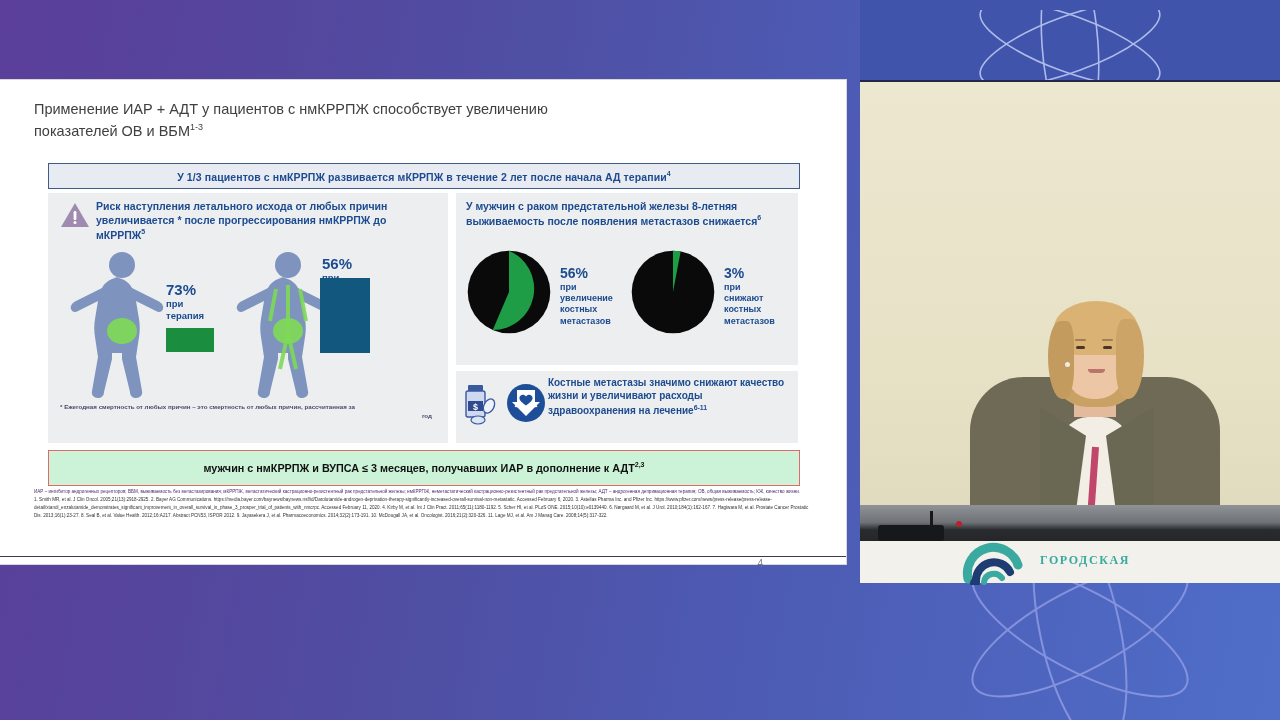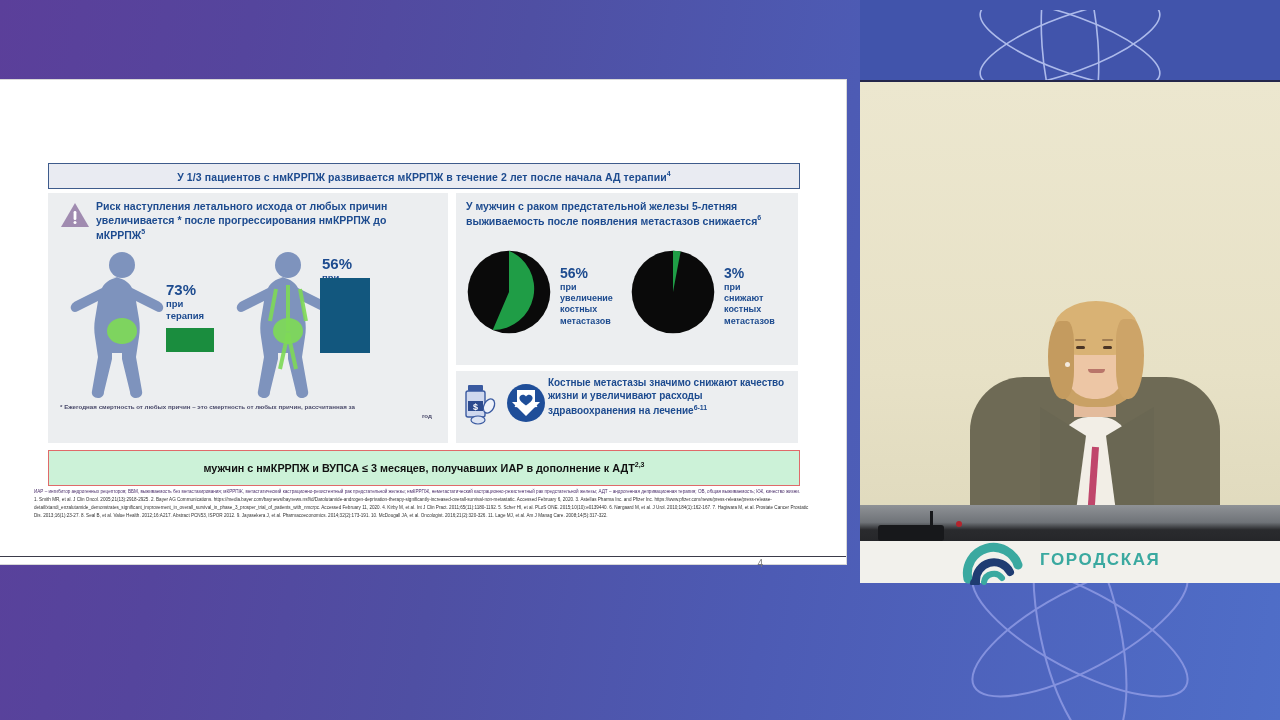--- a/index.html
+++ b/index.html
@@ -88,21 +88,21 @@
   .earring{position:absolute;left:95px;bottom:200px;width:5px;height:5px;border-radius:50%;background:#f3eade;}
 
   
   .logobar{
     position:absolute;left:860px;top:541px;width:420px;height:42px;
     background:#f2f1ec;
   }
   .logo-wrap{position:absolute;left:960px;top:532px;width:320px;height:56px;display:flex;align-items:center;gap:14px;}
   .logo-mark{position:relative;width:66px;height:50px;flex:none;}
   .logo-text{
-    color:#3aa9a0;font-size:17px;font-weight:bold;letter-spacing:1.6px;
+    color:#3aa9a0;font-size:12px;font-weight:bold;letter-spacing:1.6px;font-family:Liberation Serif, serif;
   }
 
   
   .atom-big{position:absolute;left:930px;top:560px;}
 
   
   .siteurl{
     position:absolute;left:68px;top:628px;
     color:#ffffff;font-size:31px;font-weight:bold;letter-spacing:0.2px;
   }
@@ -222,20 +222,24 @@
         <ellipse cx="150" cy="70" rx="120" ry="40" transform="rotate(28 150 70)"></ellipse>
         <ellipse cx="150" cy="70" rx="120" ry="40" transform="rotate(-28 150 70)"></ellipse>
         <ellipse cx="150" cy="70" rx="120" ry="40" transform="rotate(78 150 70)"></ellipse>
       </g>
     </svg>
   </div>
 
 
   <div class="slide">
 
+    <div class="slide-title">
+      <span>Применение ИАР + АДТ у пациентов с нмКРРПЖ способствует увеличению</span><br>
+      <span>показателей ОВ и ВБМ</span><sup>1-3</sup>
+    </div>
 
     <div class="panel">
 
       <div class="hdr-band">
         <span><span>У 1/3 пациентов с нмКРРПЖ развивается мКРРПЖ в течение 2 лет после начала АД терапии</span><sup>4</sup></span>
       </div>
 
       <div class="leftbox">
 
         <div class="warn-tri">
@@ -295,21 +299,21 @@
         <div class="lb-foot">
           <span>* Ежегодная смертность от любых причин – это смертность от любых причин, рассчитанная за</span>
           <span class="l2">год</span>
         </div>
       </div>
 
       <div class="rightcol">
 
         <div class="rbox1">
           <div class="rb-title">
-            <span>У мужчин с раком предстательной железы 5-летняя выживаемость после появления метастазов снижается</span><sup>6</sup>
+            <span>У мужчин с раком предстательной железы 8-летняя выживаемость после появления метастазов снижается</span><sup>6</sup>
           </div>
 
           <div class="pie-row">
 
             <div class="pie-unit u1">
               <svg width="86" height="86" viewBox="0 0 100 100">
                 <circle cx="50" cy="50" r="48" fill="#0a0a0a"></circle>
                 <path d="M50 50 L50 2 A48 48 0 0 1 31.1 94.2 Z" fill="#1f9d46"></path>
               </svg>
               <div class="pie-cap">

